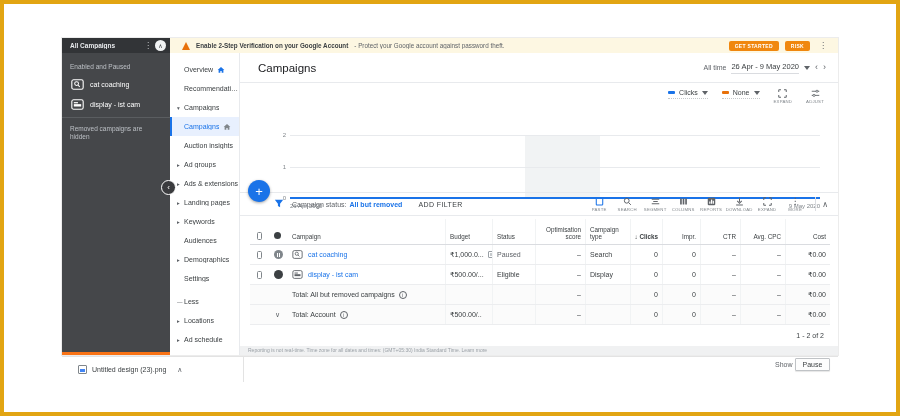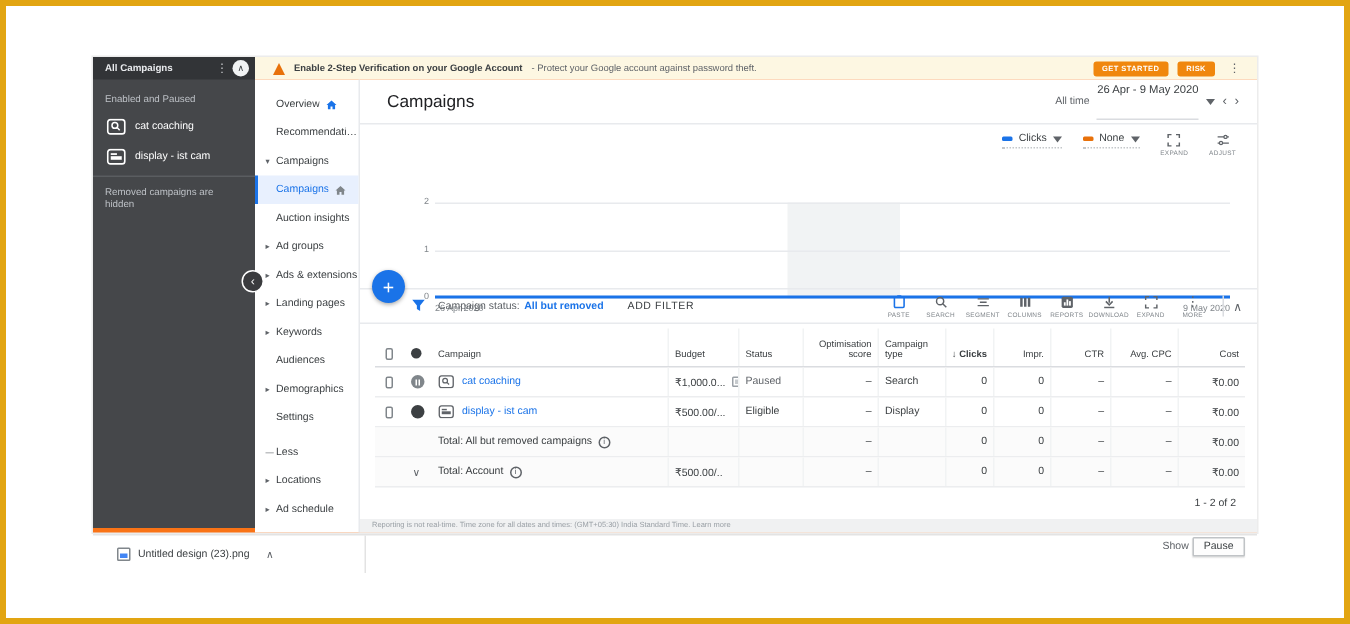--- a/index.html
+++ b/index.html
@@ -47,21 +47,21 @@
   .ni.sel{background:#E8F0FE;color:#1A73E8}
   .ni.sel::before{content:"";position:absolute;left:0;top:0;bottom:0;width:2px;background:#1A73E8}
   .ni .home{margin-left:4px;flex:none}
   .ni.less{margin-top:4px}
   
   .main{position:absolute;left:178px;top:15px;width:598px;height:302px;background:#fff}
   .pg-head{height:30px;border-bottom:1px solid #E8EAED;display:flex;align-items:center;padding:0 12px 0 18px}
   .pg-title{font-size:11.5px;font-weight:500;color:#202124}
   .dates{margin-left:auto;display:flex;align-items:center;gap:5px}
   .range-label{font-size:7px;color:#5F6368}
-  .range-value{font-size:7.5px;color:#3C4043;border-bottom:1px solid #DADCE0;padding-bottom:15px}
+  .range-value{font-size:7.5px;color:#3C4043;border-bottom:1px solid #DADCE0;padding-bottom:2px}
   .caret{width:0;height:0;border-left:3px solid transparent;border-right:3px solid transparent;
       border-top:4px solid #5F6368;display:inline-block}
   .gl{font-size:9px;color:#5F6368;line-height:1}
   .gl-prev::after{content:"\2039"}
   .gl-next::after{content:"\203A"}
   
   .chart{position:absolute;left:0;top:30px;width:598px;height:109px}
   .chart-ctl{position:absolute;right:14px;top:6px;display:flex;align-items:flex-start;gap:14px}
   .chip{display:flex;align-items:center;gap:4px;border-bottom:1px dotted #C4C7CA;padding-bottom:2px}
   .dash{width:7px;height:2.5px;border-radius:1px}

